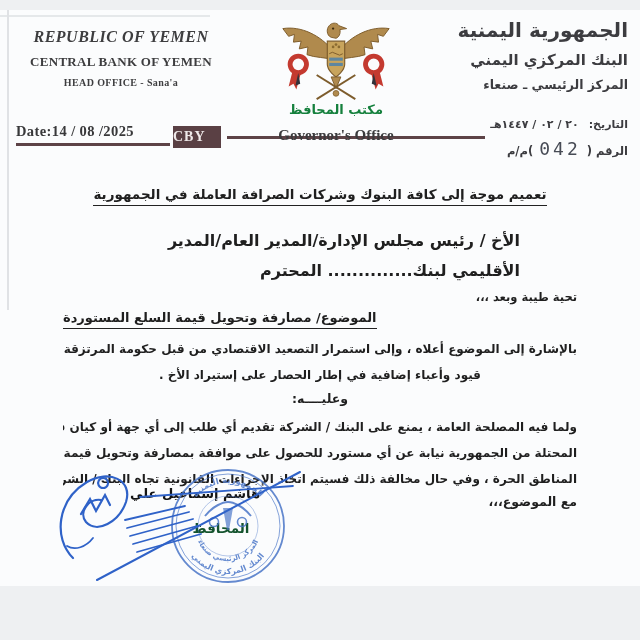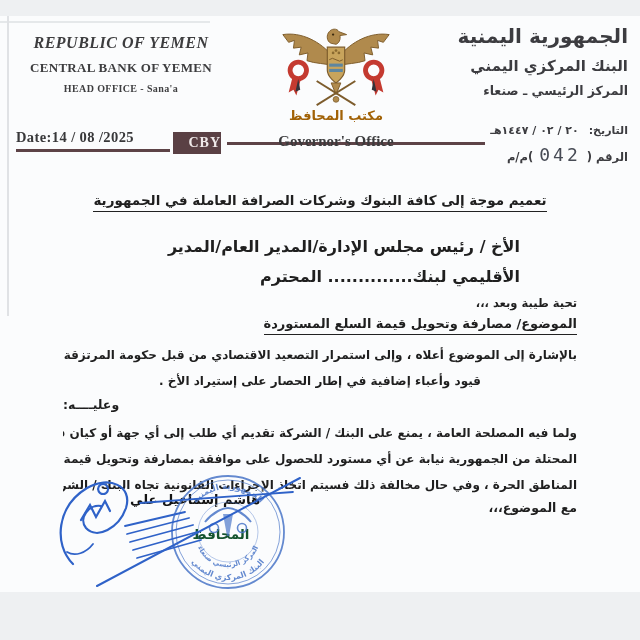--- a/index.html
+++ b/index.html
@@ -1,17 +1,17 @@
 <!DOCTYPE html>
 <html lang="en"><head>
 <meta charset="utf-8">
 <style>
   html,body{margin:0;padding:0;background:#eef0f2;}
   .page{
-    position:relative;width:640px;height:576px;margin:16px auto;
+    position:relative;width:640px;height:576px;margin:10px auto;
     background:#fbfcfd;overflow:hidden;
     font-family:"DejaVu Sans",sans-serif;color:#2b2b2b;
   }
   .scan-edge-left{position:absolute;left:7px;top:0;width:2px;height:300px;background:#d9dbde;opacity:.8;}
   .scan-edge-top{position:absolute;left:0;top:5px;width:210px;height:2px;background:#e0e2e5;opacity:.8;}
 
   
   .hdr-left{position:absolute;left:14px;top:18px;width:214px;text-align:center;
             font-family:"Liberation Serif","DejaVu Serif",serif;color:#3d3d3f;}
   .hdr-left .l1{font-size:16px;font-weight:bold;font-style:italic;letter-spacing:.5px;}
@@ -19,27 +19,27 @@
   .hdr-left .l3{font-size:10px;font-weight:bold;margin-top:7px;letter-spacing:.4px;}
   .date-line{position:absolute;left:16px;top:113px;width:160px;
              font-family:"Liberation Serif","DejaVu Serif",serif;
              font-size:14.5px;font-weight:bold;color:#38383a;letter-spacing:.4px;}
 
   
   .rule{position:absolute;background:#5d4347;}
   .rule-left{left:16px;top:133px;width:154px;height:2.5px;}
   .rule-right{left:227px;top:126px;width:258px;height:3px;}
   .cby-badge{position:absolute;left:173px;top:116px;width:48px;height:22px;
-             background:#5a4044;color:#efe9e9;text-align:right;line-height:22px;
+             background:#5a4044;color:#efe9e9;text-align:left;line-height:22px;
              font-family:"Liberation Serif","DejaVu Serif",serif;font-size:14px;font-weight:bold;letter-spacing:1px;}
 
   
   .emblem{position:absolute;left:278px;top:6px;width:116px;height:89px;}
   .office-ar{position:absolute;left:278px;top:92px;width:116px;text-align:center;
-             font-size:13px;font-weight:bold;color:#a16207;direction:rtl;}
+             font-size:13px;font-weight:bold;color:#15803d;direction:rtl;}
   .office-en{position:absolute;left:263px;top:117px;width:146px;text-align:center;
              font-family:"Liberation Serif","DejaVu Serif",serif;font-size:15px;font-weight:bold;color:#3a3a3c;}
 
   
   .hdr-right{position:absolute;right:12px;top:8px;width:230px;direction:rtl;text-align:right;color:#3c3c40;}
   .hdr-right .country{font-size:20px;font-weight:bold;letter-spacing:0;}
   .hdr-right .bank{font-size:15px;font-weight:bold;margin-top:9px;}
   .hdr-right .office{font-size:12.5px;font-weight:bold;margin-top:8px;}
   .ar-date-row{position:absolute;right:12px;top:108px;width:185px;direction:rtl;
                font-size:11px;font-weight:bold;color:#3c3c40;display:flex;gap:10px;align-items:baseline;}
@@ -49,25 +49,25 @@
                   color:#474b55;letter-spacing:3px;padding:0 2px;}
 
   
   .body-block{position:absolute;left:63px;top:176px;width:514px;direction:rtl;color:#1f1f1f;}
   .doc-title{text-align:center;font-size:13.5px;font-weight:bold;}
   .u{border-bottom:1.5px solid #222;padding-bottom:3px;}
   .addressee{margin-top:0;text-align:right;padding-left:57px;padding-right:57px;
              font-size:16px;font-weight:bold;line-height:30px;}
   .addressee.first{margin-top:24px;}
   .greeting{text-align:right;padding-left:234px;font-size:11.5px;font-weight:bold;margin-top:4px;}
-  .subject{margin-top:6px;text-align:right;font-size:13px;font-weight:bold;}
+  .subject{margin-top:6px;text-align:left;font-size:13px;font-weight:bold;}
   .para{margin-top:11px;font-size:12px;font-weight:bold;line-height:26px;}
   .line-full{text-align:justify;text-align-last:justify;-moz-text-align-last:justify;white-space:nowrap;overflow:hidden;}
   .line-center{text-align:center;}
-  .consequently{text-align:left;font-size:12.5px;font-weight:bold;line-height:22px;}
+  .consequently{text-align:center;font-size:12.5px;font-weight:bold;line-height:22px;}
   .closing{margin-top:2px;text-align:right;padding-left:220px;font-size:12.5px;font-weight:bold;}
 
   
   .sig-area{position:absolute;left:45px;top:440px;width:280px;height:150px;}
   .sig-svg{position:absolute;left:0;top:0;width:280px;height:150px;pointer-events:none;}
   .sig-name{position:absolute;left:70px;top:36px;width:160px;text-align:center;
             font-size:13px;font-weight:bold;color:#141414;direction:rtl;}
   .sig-title{position:absolute;left:145px;top:70px;width:62px;text-align:center;
              font-size:13.5px;font-weight:bold;color:#14532d;direction:rtl;}
 </style>

